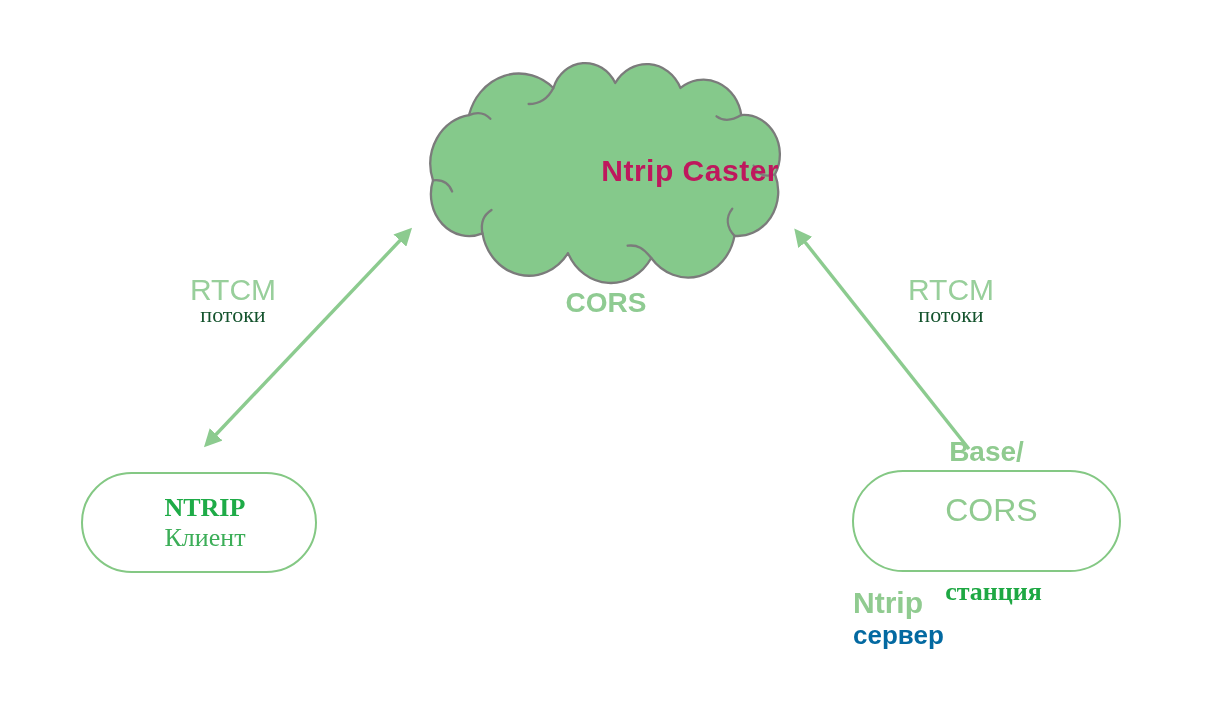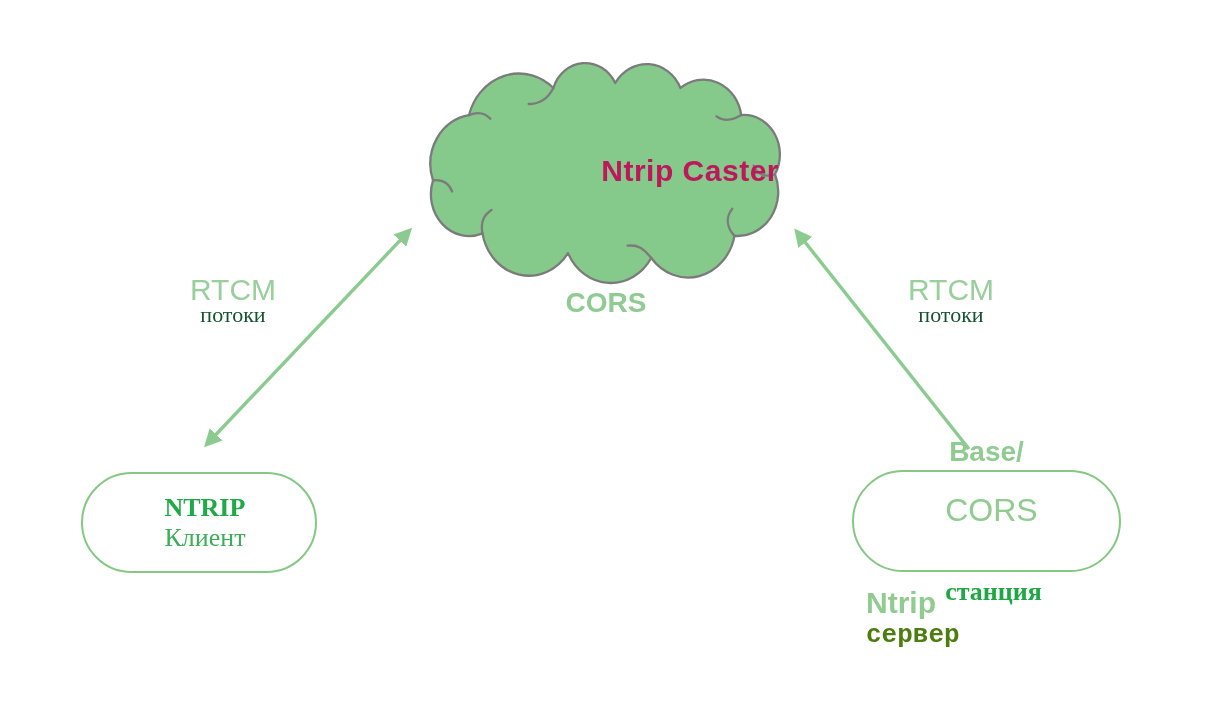--- a/index.html
+++ b/index.html
@@ -68,22 +68,22 @@
     font-family:"Liberation Serif", serif;
     font-size:26px;font-weight:bold;color:#1EA843;margin-left:14px;margin-top:48px;
   }
   .server-line{
     left:852px;top:586px;width:265px;
   }
   .server-name{
     font-size:30px;font-weight:bold;color:#90CB90;
   }
   .server-role{
-    font-family:Liberation Mono, monospace;
-    font-size:26px;font-weight:bold;color:#4d7c0f;margin-left:14px;
+    font-family:Liberation Sans, sans-serif;
+    font-size:26px;font-weight:bold;color:#0369a1;margin-left:1px;
   }
 </style>
 </head>
 <body>
 
 <div class="canvas">
 
   <svg class="layer" width="1230" height="702" viewBox="0 0 1230 702">
     <defs>
       <marker id="ah" viewBox="0 0 10 10" refX="7.5" refY="5" markerWidth="5.2" markerHeight="5.2" orient="auto-start-reverse">

